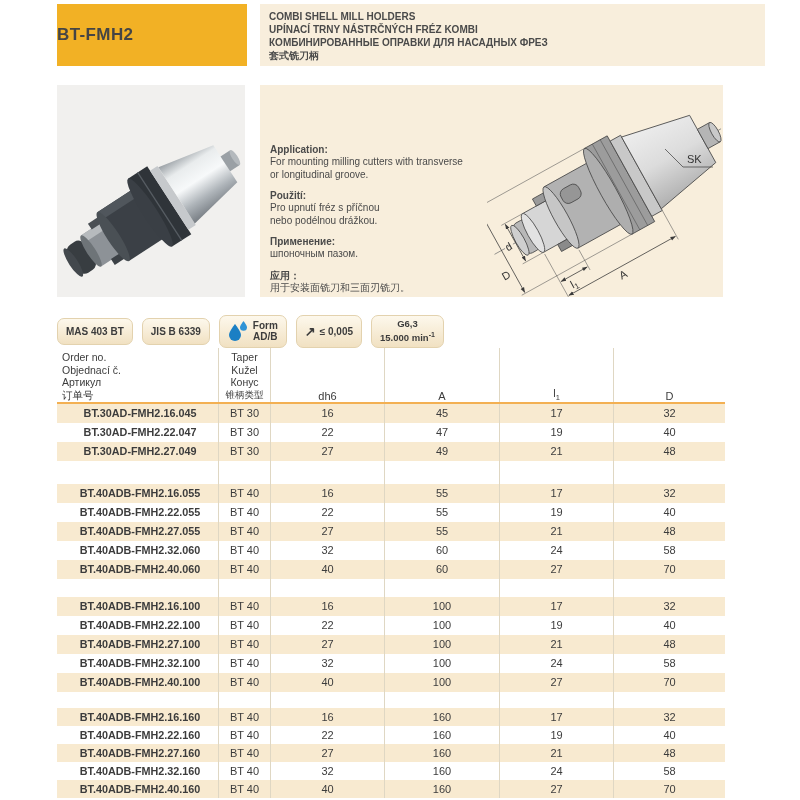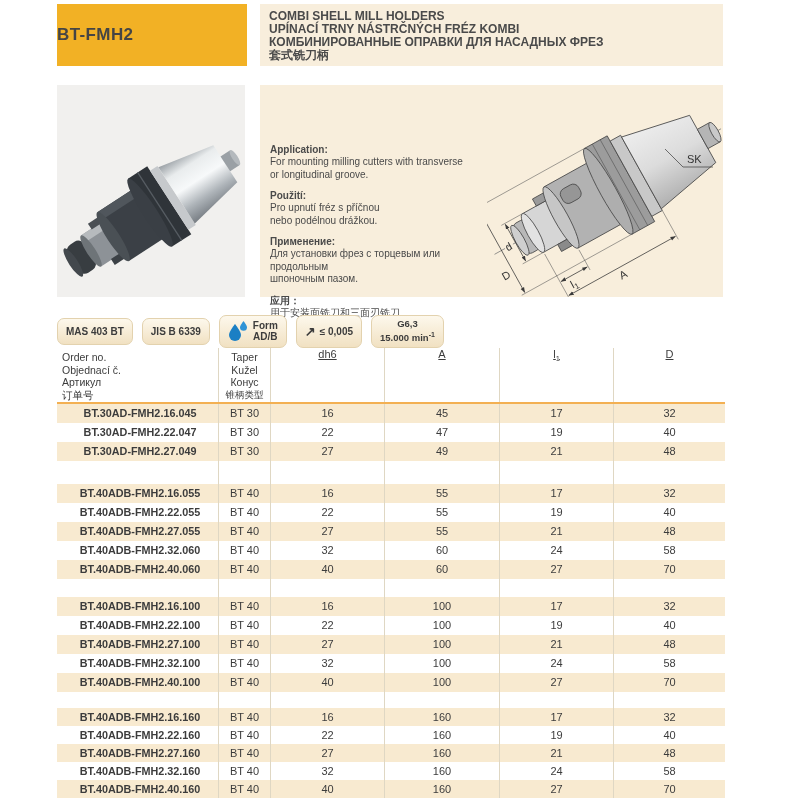--- a/index.html
+++ b/index.html
@@ -2,22 +2,22 @@
 <html><head>
 <meta charset="utf-8">
 <style>
   html,body{margin:0;padding:0;background:#fff;}
   body{font-family:"Liberation Sans",sans-serif;color:#3c3c3c;}
   .page{position:relative;width:800px;height:800px;background:#ffffff;overflow:hidden;}
 
   
   .title-box{position:absolute;left:57px;top:4px;width:190px;height:62px;background:#F2B125;
     display:flex;align-items:center;font-size:17px;font-weight:bold;color:#454545;letter-spacing:.4px;}
-  .header-panel{position:absolute;left:260px;top:4px;width:463px;height:62px;background:#F8EEDC;
-    box-sizing:border-box;padding:6px 0 0 9px;font-weight:bold;color:#4a4a4a;font-size:12px;line-height:13px;}
+  .header-panel{position:absolute;left:260px;top:4px;width:505px;height:62px;background:#F8EEDC;
+    box-sizing:border-box;padding:6px 0 0 9px;font-weight:bold;color:#4a4a4a;font-size:10px;line-height:13px;}
 
   
   .photo-panel{position:absolute;left:57px;top:85px;width:188px;height:212px;background:#F1F0EE;}
   .main-panel{position:absolute;left:260px;top:85px;width:463px;height:212px;background:#F8EEDC;}
   .application{position:absolute;left:10px;top:10px;width:222px;font-size:10px;color:#4a4a4a;margin-top:48px;}
   .app-sec{margin-bottom:8px;}
   .app-label{font-weight:bold;line-height:13px;}
   .app-line{line-height:12.5px;}
   .drawing-svg{position:absolute;left:227px;top:0;width:236px;height:212px;}
 
@@ -32,21 +32,21 @@
   .badge .arrow{font-size:13px;margin-right:4px;line-height:1;}
   .badge .drops{margin-right:5px;display:flex;}
   .badge sup{font-size:7px;}
 
   
   .spec-table{position:absolute;left:57px;top:348px;width:668px;font-size:11px;}
   .t-row{display:grid;grid-template-columns:161px 52px 114px 115px 114px 112px;}
   .cell{box-sizing:border-box;overflow:hidden;}
   .cell + .cell{border-left:1px solid #DFD7C3;}
   .t-header{height:54px;border-bottom:2px solid #F3B052;}
-  .t-header .hc{display:flex;align-items:flex-start;justify-content:center;text-decoration:underline;}
+  .t-header .hc{display:flex;align-items:flex-end;justify-content:center;}
   .hcol-lines{padding-top:3px;font-size:10.5px;line-height:12.5px;}
   .hcol-lines.left{text-align:left;padding-left:5px;}
   .hcol-lines.center{text-align:center;}
   .t-row.data{height:19px;line-height:19px;}
   .t-row.data.short{height:18px;line-height:18px;}
   .t-row.data .d0{font-weight:bold;padding-left:5px;text-align:left;font-size:10.8px;}
   .t-row.data .cell{text-align:center;}
   .t-row.data.shaded .cell{background:#F8EAD0;}
   .t-row.spacer .cell{background:#fff;}
   sub{font-size:7.5px;}
@@ -106,21 +106,20 @@
         <div class="app-line">For mounting milling cutters with transverse</div>
         <div class="app-line">or longitudinal groove.</div>
       </div>
       <div class="app-sec">
         <div class="app-label">Použití:</div>
         <div class="app-line">Pro upnutí fréz s příčnou</div>
         <div class="app-line">nebo podélnou drážkou.</div>
       </div>
       <div class="app-sec">
         <div class="app-label">Применение:</div>
-        <div class="app-line">Для установки фрез с торцевым или продольным</div>
         <div class="app-line">шпоночным пазом.</div>
       </div>
       <div class="app-sec">
         <div class="app-label">应用：</div>
         <div class="app-line">用于安装面铣刀和三面刃铣刀。</div>
       </div>
     </div>
 
     <svg class="drawing-svg" viewBox="0 0 236 212">
       <defs>

